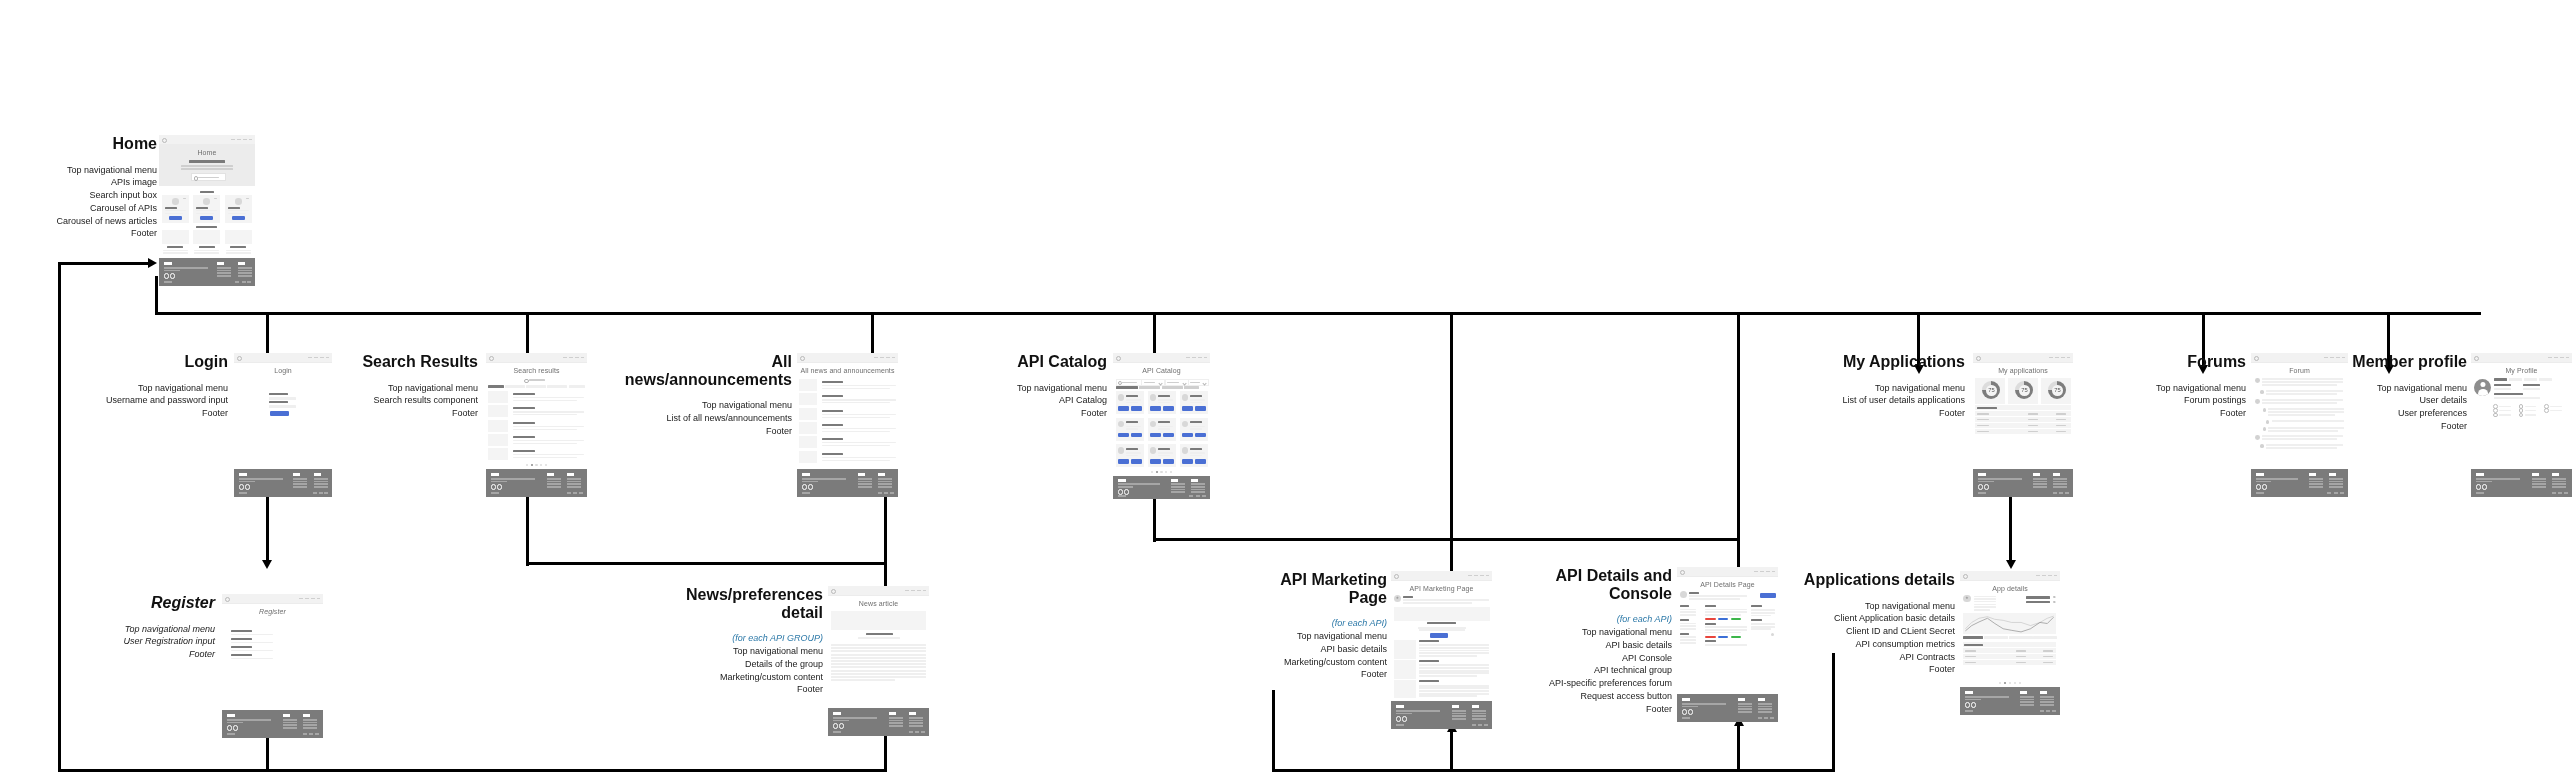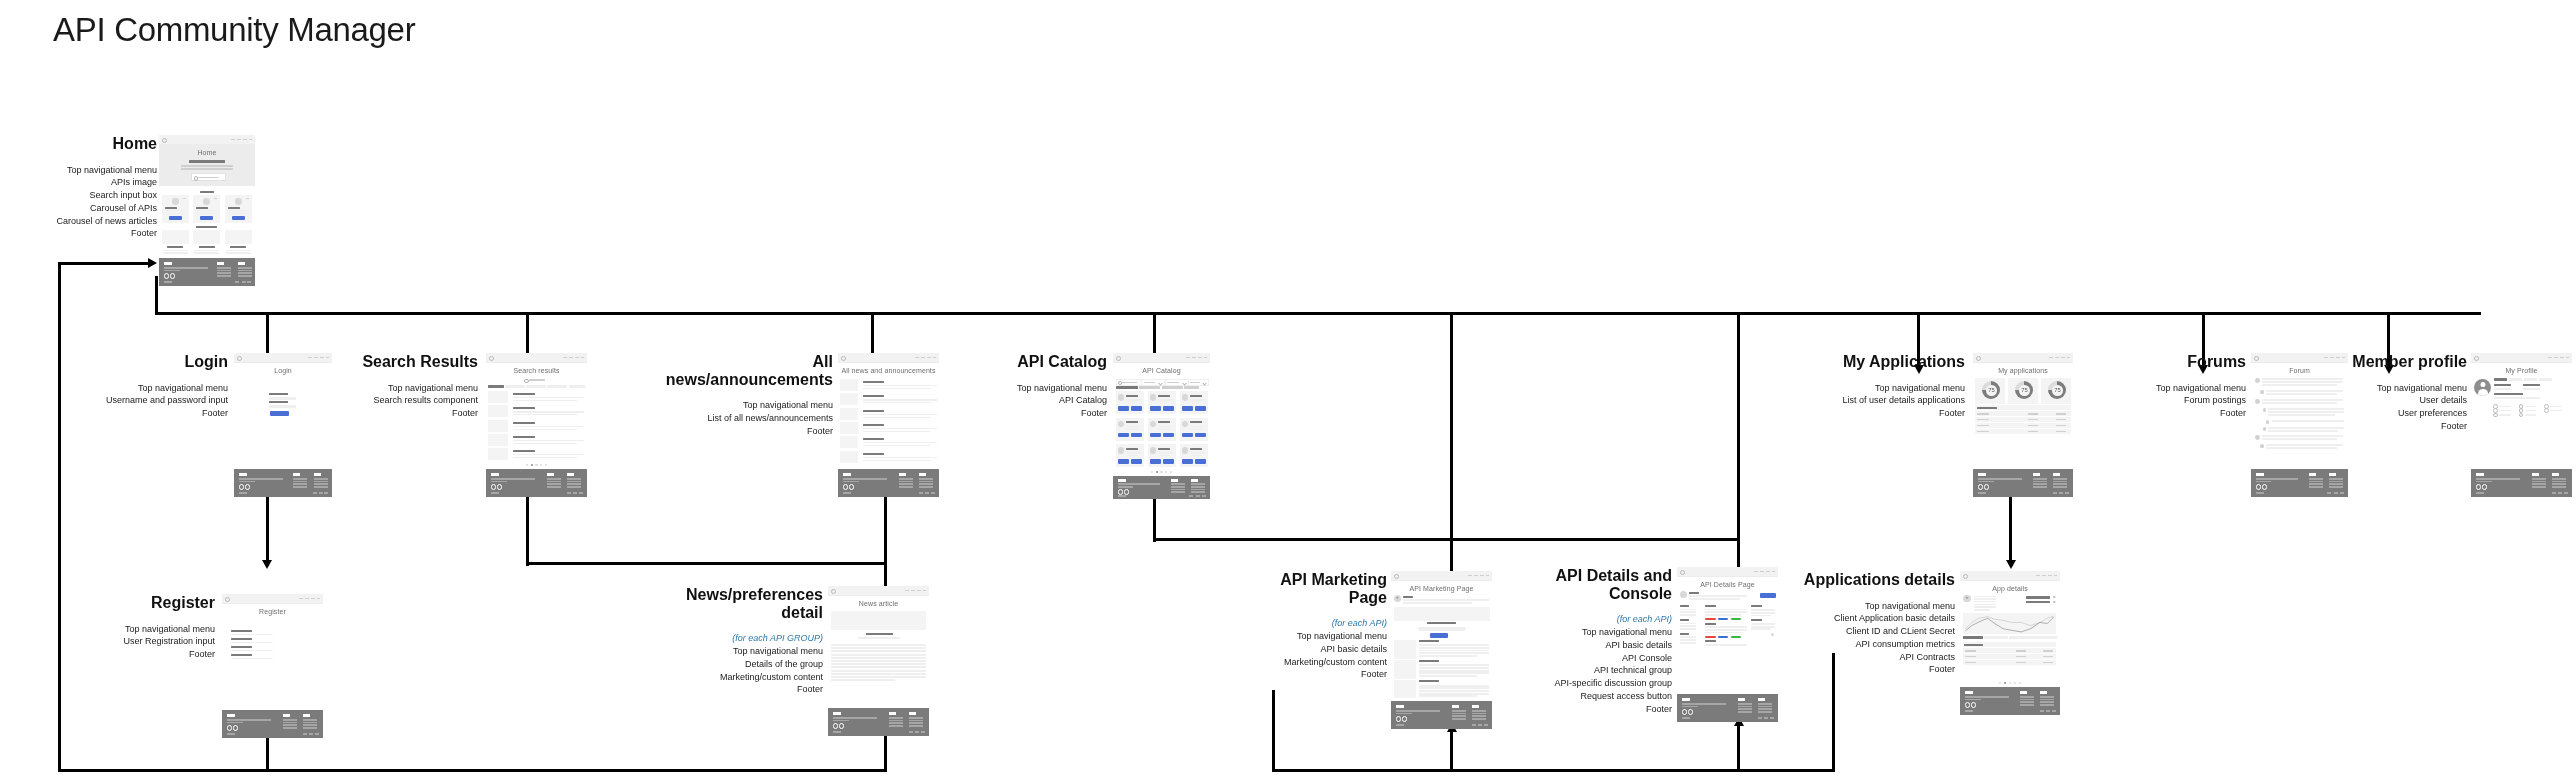--- a/index.html
+++ b/index.html
@@ -59,21 +59,20 @@
   .avatar{border-radius:50%;background:#8d8d8d;position:relative;overflow:hidden;}
   .avatar::before{content:"";position:absolute;left:50%;top:20%;width:30%;height:30%;border-radius:50%;background:#fff;transform:translateX(-50%);}
   .avatar::after{content:"";position:absolute;left:50%;top:56%;width:58%;height:55%;border-radius:50% 50% 0 0;background:#fff;transform:translateX(-50%);}
   .uicon{width:4.8px;height:4.8px;border-radius:50%;background:#d2d2d2;position:relative;flex:0 0 auto;}
 </style>
 </head>
 <body>
 
 <div id="canvas">
 
-  <div class="page-title">API Community Manager</div>
 
   <div class="ln lnv" style="left:155px;top:276px;height:39px;"></div>
 
   <div class="ln lnh" style="left:155px;top:312px;width:2326px;"></div>
 
   <div class="ln lnv" style="left:58px;top:262px;height:510px;"></div>
   <div class="ln lnh" style="left:58px;top:769px;width:536px;"></div>
   <div class="ln lnh" style="left:58px;top:262px;width:90px;"></div>
   <div class="arrow-r" style="left:148px;top:258px;"></div>
 
@@ -373,21 +372,21 @@
           <div class="fg" style="position:absolute;left:81px;top:17px;width:14px;height:1.6px;"></div>
           <div class="fg" style="position:absolute;left:4.8px;top:23px;width:8.5px;height:1.6px;"></div>
           <div class="fg" style="position:absolute;left:81px;top:23px;width:4.2px;height:1.6px;"></div>
           <div class="fg" style="position:absolute;left:87px;top:23px;width:4.2px;height:1.6px;"></div>
           <div class="fg" style="position:absolute;left:93px;top:23px;width:4.2px;height:1.6px;"></div>
         </div>
       </div>
     </div>
   </div>
 
-  <div class="node" style="left:663px;top:353px;width:297px;height:143px;">
+  <div class="node" style="left:622px;top:353px;width:297px;height:143px;">
     <div class="nlabel" style="left:0px;top:0px;width:170px;">
       <div class="ntitle">All news/announcements</div>
       <div class="nsub">
         <div>Top navigational menu</div>
         <div>List of all news/announcements</div>
         <div>Footer</div>
       </div>
     </div>
     <div class="wf" style="left:175px;top:0px;width:101px;height:143px;">
       <div class="wf-bar">
@@ -901,21 +900,21 @@
           <div class="fg" style="position:absolute;left:81px;top:17px;width:14px;height:1.6px;"></div>
           <div class="fg" style="position:absolute;left:4.8px;top:23px;width:8.5px;height:1.6px;"></div>
           <div class="fg" style="position:absolute;left:81px;top:23px;width:4.2px;height:1.6px;"></div>
           <div class="fg" style="position:absolute;left:87px;top:23px;width:4.2px;height:1.6px;"></div>
           <div class="fg" style="position:absolute;left:93px;top:23px;width:4.2px;height:1.6px;"></div>
         </div>
       </div>
     </div>
   </div>
 
-  <div class="node" style="left:85px;top:594px;width:255px;height:143px;">
+  <div class="node" style="left:85px;top:594px;width:255px;height:143px;font-style:italic;">
     <div class="nlabel" style="left:0px;top:0px;width:130px;">
       <div class="ntitle">Register</div>
       <div class="nsub">
         <div>Top navigational menu</div>
         <div>User Registration input</div>
         <div>Footer</div>
       </div>
     </div>
     <div class="wf" style="left:137px;top:0px;width:101px;height:143px;">
       <div class="wf-bar">
@@ -1116,21 +1115,21 @@
   <div class="node" style="left:1524px;top:567px;width:239px;height:165px;">
     <div class="nlabel" style="left:0px;top:0px;width:148px;">
       <div class="ntitle">API Details and
 Console</div>
       <div class="nsub">
         <div class="forapi">(for each API)</div>
         <div>Top navigational menu</div>
         <div>API basic details</div>
         <div>API Console</div>
         <div>API technical group</div>
-        <div>API-specific discussion group</div>
+        <div>API-specific preferences forum</div>
         <div>Request access button</div>
         <div>Footer</div>
       </div>
     </div>
     <div class="wf" style="left:153px;top:0px;width:101px;height:154px;">
       <div class="wf-bar">
         <div class="dot"></div>
         <div class="dots">
             <i></i>
             <i></i>

